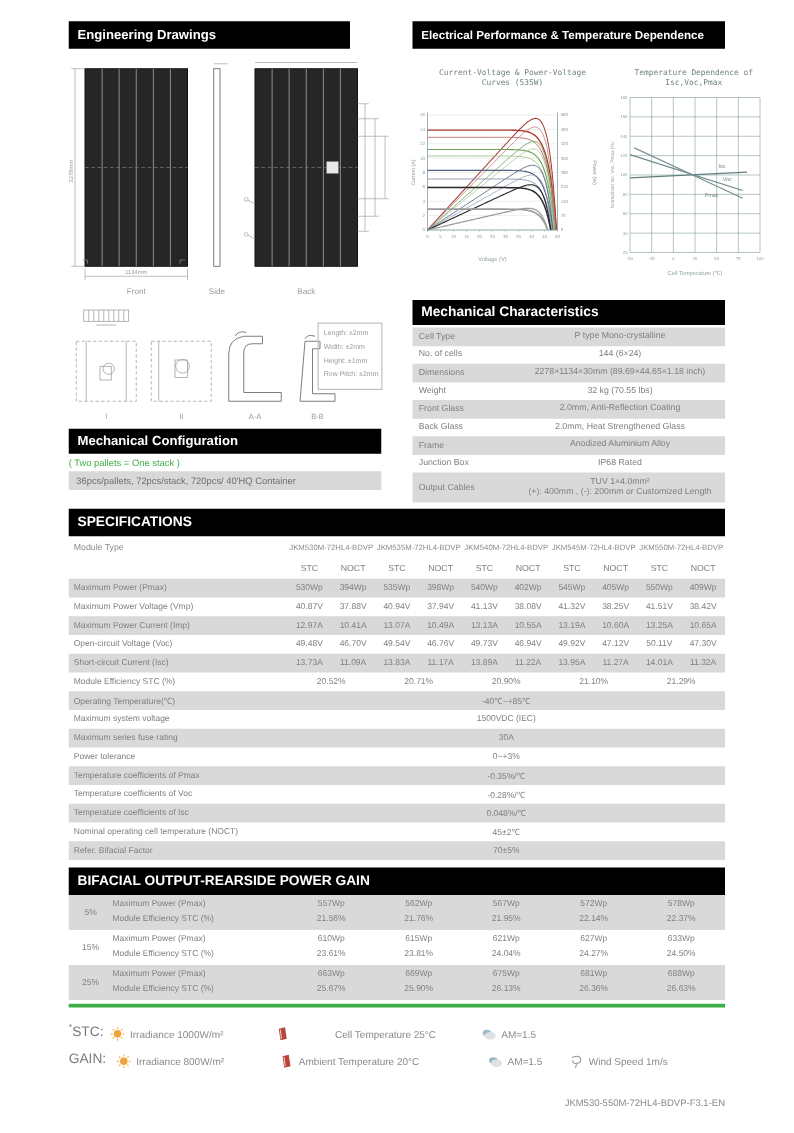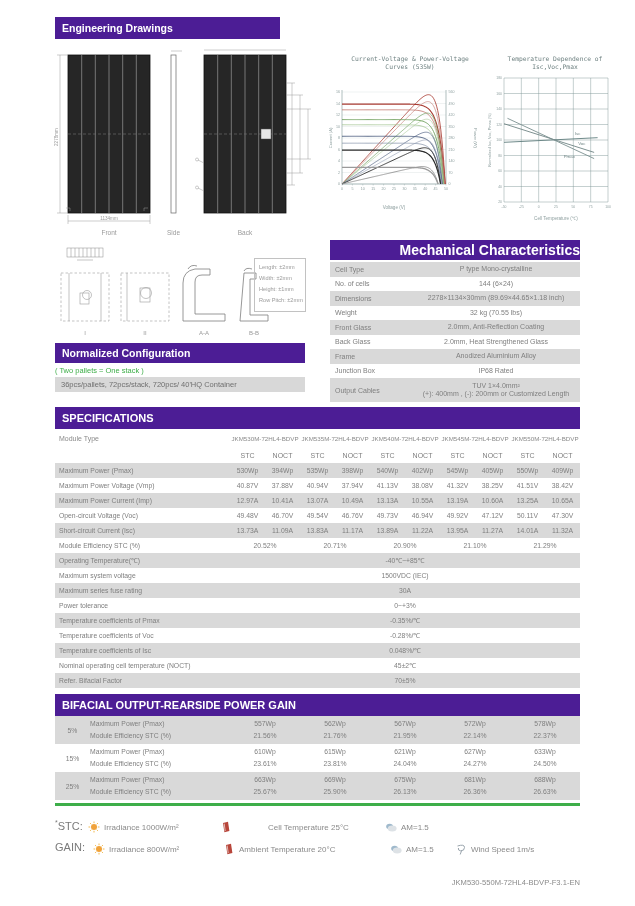--- a/index.html
+++ b/index.html
@@ -1,18 +1,18 @@
 <!DOCTYPE html>
 <html><head>
 <meta charset="utf-8">
 <style>
   html,body{margin:0;padding:0;background:#fff;}
   .page{position:relative;width:635px;height:906px;background:#fff;overflow:hidden;
         font-family:"Liberation Sans",sans-serif;color:#7b7b7b;}
-  .gbar{position:absolute;background:#4c1d95;color:#fff;font-weight:bold;
+  .gbar{position:absolute;background:#000000;color:#fff;font-weight:bold;
         display:flex;align-items:center;padding-left:7px;box-sizing:border-box;}
   .graybar{position:absolute;background:#d8d8d8;color:#6f6f6f;display:flex;align-items:center;
         padding-left:6px;box-sizing:border-box;font-size:7.5px;}
   .chart-title{position:absolute;font-family:"DejaVu Sans Mono",monospace;font-size:6.3px;
         color:#6f8282;text-align:center;white-space:pre-line;line-height:8px;}
   
   .mrow{display:flex;align-items:center;font-size:7px;color:#7f7f7f;}
   .mrow.shade{background:#d9d9d9;}
   .mlabel{width:82px;padding-left:5px;box-sizing:border-box;}
   .mvalue{flex:1;text-align:center;line-height:8.5px;}
@@ -40,20 +40,23 @@
   .foot{position:absolute;font-size:7.6px;color:#8a8a8a;line-height:11px;}
   svg text{font-family:"Liberation Sans",sans-serif;}
 </style>
 </head>
 <body>
 
 <div class="page">
 
   <div class="gbar" style="left:55px;top:17px;width:225px;height:22px;font-size:10.5px;">
     <span>Engineering Drawings</span>
+  </div>
+  <div class="gbar" style="left:330px;top:17px;width:250px;height:22px;font-size:9.3px;">
+    <span>Electrical Performance &amp; Temperature Dependence</span>
   </div>
 
   <svg style="position:absolute;left:52px;top:45px;" width="268" height="195" viewBox="0 0 268 195">
 
     <rect x="16" y="10" width="82" height="158" fill="#262626" stroke="#111" stroke-width="0.8"></rect>
     <g stroke="#9b9b9b" stroke-width="0.7">
       <line x1="29.7" y1="10" x2="29.7" y2="168"></line>
         <line x1="43.3" y1="10" x2="43.3" y2="168"></line>
       <line x1="57" y1="10" x2="57" y2="168"></line>
         <line x1="70.7" y1="10" x2="70.7" y2="168"></line>
@@ -221,21 +224,21 @@
       <polyline points="18,70.32499999999999 111.60000000000001,65.675" fill="none" stroke="#5f7d7d" stroke-width="0.9"></polyline>
       <text x="88.72" y="62.575" font-size="4.4" fill="#6f8585">Isc</text>
       <polyline points="18,51.72500000000001 108.13333333333334,80.4" fill="none" stroke="#6f8585" stroke-width="0.9"></polyline>
       <text x="92.18666666666667" y="72.65" font-size="4.4" fill="#6f8585">Voc</text>
       <polyline points="21.46666666666667,46.3 108.13333333333334,86.6" fill="none" stroke="#7a9090" stroke-width="0.9"></polyline>
       <text x="77.62666666666667" y="85.82499999999999" font-size="4.4" fill="#6f8585">Pmax</text>
       <text x="70" y="148" font-size="4.6" fill="#8fa0a0" text-anchor="middle">Cell Temperature (℃)</text>
       <text x="5" y="68" font-size="3.9" fill="#8fa0a0" text-anchor="middle" transform="rotate(-90 5 68)">Normalized Isc, Voc, Pmax (%)</text>
     </svg>
 
-  <div class="gbar" style="left:330px;top:240px;width:250px;height:20px;font-size:14px;justify-content:flex-end;">
+  <div class="gbar" style="left:330px;top:240px;width:250px;height:20px;font-size:11px;">
     <span>Mechanical Characteristics</span>
   </div>
   <div id="mech-rows" style="position:absolute;left:330px;top:262px;width:250px;">
       <div class="mrow shade" style="min-height: 14.5px;">
         <div class="mlabel">Cell  Type</div>
         <div class="mvalue">
           <div>P type Mono-crystalline</div>
         </div>
       </div>
       <div class="mrow" style="min-height: 14.5px;">
@@ -329,21 +332,21 @@
     <text x="199" y="92" font-size="6" fill="#9a9a9a" text-anchor="middle">B-B</text>
   </svg>
   <div class="tolbox" style="left:254px;top:258px;width:52px;height:54px;">
     <div>Length: ±2mm</div>
     <div>Width: ±2mm</div>
     <div>Height: ±1mm</div>
     <div>Row Pitch: ±2mm</div>
   </div>
 
   <div class="gbar" style="left:55px;top:343px;width:250px;height:20px;font-size:10.5px;">
-    <span>Normalized Configuration</span>
+    <span>Mechanical Configuration</span>
   </div>
   <div style="position:absolute;left:55px;top:366px;font-size:7.5px;color:#3eae49;">( Two pallets = One stack )</div>
   <div class="graybar" style="left:55px;top:377px;width:250px;height:15px;">
     <span>36pcs/pallets, 72pcs/stack, 720pcs/ 40'HQ Container</span>
   </div>
 
   <div class="gbar" style="left:55px;top:407px;width:525px;height:22px;font-size:11px;">
     <span>SPECIFICATIONS</span>
   </div>
   <div style="position:absolute;left:55px;top:429px;width:525px;">

